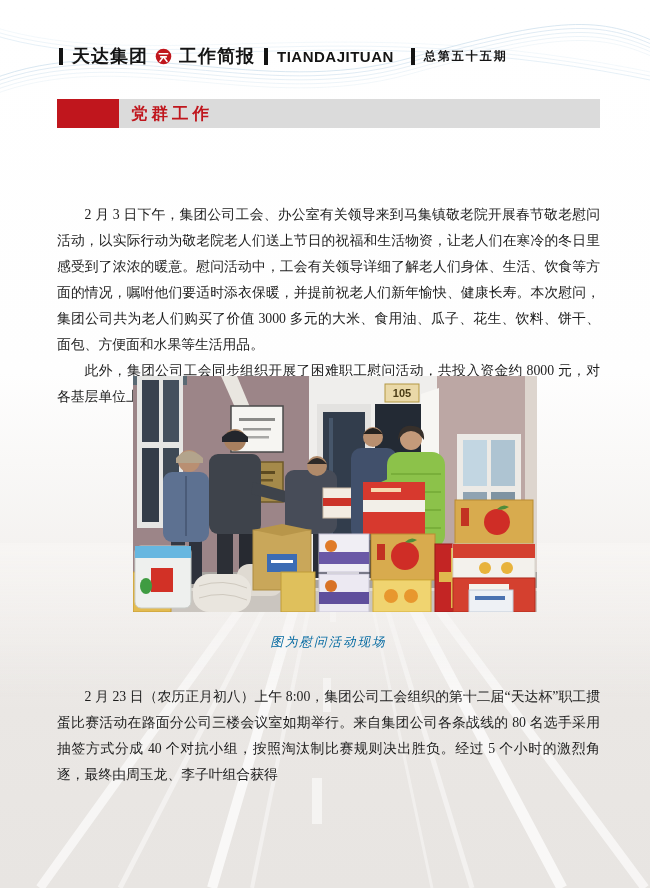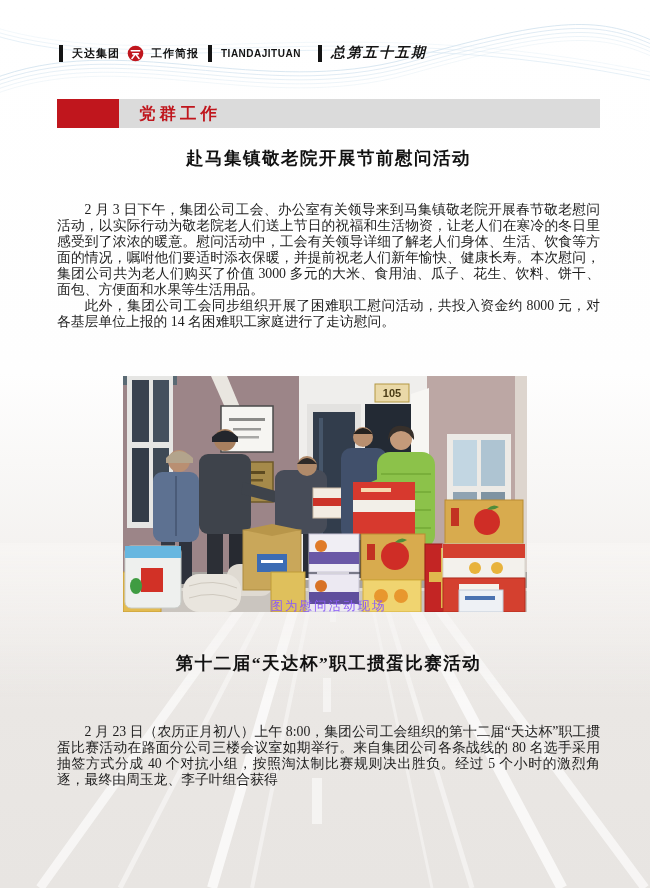--- a/index.html
+++ b/index.html
@@ -14,44 +14,44 @@
   
   #road{bottom:0;width:650px;height:345px;pointer-events:none;}
   
   .masthead{
     position:absolute;top:44px;left:57px;right:40px;
     display:flex;align-items:center;gap:7px;
     font-family:"Liberation Sans","DejaVu Sans",sans-serif;
     color:#141414;white-space:nowrap;
   }
   .vbar{display:inline-block;width:4px;height:17px;background:#141414;margin:0 2px;}
-  .mh-cn{font-size:11px;font-weight:bold;letter-spacing:1px;}
-  .mh-en{font-size:10px;font-weight:bold;letter-spacing:.5px;text-align:right;}
-  .mh-issue{font-family:"Liberation Serif","DejaVu Serif",serif;font-style:italic;font-size:14px;font-weight:bold;letter-spacing:2px;}
+  .mh-cn{font-size:18px;font-weight:bold;letter-spacing:1px;}
+  .mh-en{font-size:15px;font-weight:bold;letter-spacing:.5px;text-align:right;}
+  .mh-issue{font-family:"Liberation Serif","DejaVu Serif",serif;font-size:12px;font-weight:bold;letter-spacing:2px;}
   .logo{width:17px;height:17px;flex:0 0 auto;}
   
   .banner{position:absolute;top:99px;left:57px;width:543px;height:29px;display:flex;}
   .banner-block{width:62px;height:29px;background:#c0161d;}
   .banner-bar{flex:1;height:29px;background:#dbdbdb;display:flex;align-items:center;}
-  .banner-label{margin-left:20px;color:#c0161d;font-weight:bold;font-size:16.5px;letter-spacing:4px;}
+  .banner-label{margin-left:12px;color:#c0161d;font-weight:bold;font-size:16.5px;letter-spacing:4px;}
   
   .a-title{position:absolute;left:57px;width:543px;text-align:center;
     font-weight:bold;color:#111;font-size:17.5px;line-height:30px;letter-spacing:1.5px;}
   #title1{top:143px;}
   #title2{top:648px;}
   
   .bodytext{position:absolute;left:57px;width:543px;color:#1c1c1c;
-    font-size:13.8px;line-height:16px;text-align:justify;}
+    font-size:13.8px;line-height:26px;text-align:justify;}
   .bodytext p{margin:0;text-indent:2em;}
   #para-block1{top:202px;}
-  #para-block2{top:724px;}
-  
-  .photo-wrap{position:absolute;top:376px;left:123px;width:456px;height:236px;}
-  .caption{position:absolute;top:598px;left:57px;width:543px;text-align:center;
-    font-size:12.5px;letter-spacing:2px;color:#8b5cf6;}
+  #para-block2{top:684px;}
+  
+  .photo-wrap{position:absolute;top:376px;left:133px;width:456px;height:236px;}
+  .caption{position:absolute;top:634px;left:57px;width:543px;text-align:center;
+    font-style:italic;font-size:12.5px;letter-spacing:2px;color:#0369a1;}
 </style>
 </head>
 <body>
 
 <svg id="waves" class="layer" viewBox="0 0 650 118">
   <g fill="none" stroke="#cfe1ee" stroke-width="1">
     <path d="M-10,80 C120,28 260,100 410,58 S600,16 660,44" opacity="0.8"></path>
     <path d="M-10,84 C120,32 260,104 410,62 S600,20 660,48" opacity="0.65"></path>
     <path d="M-10,88 C120,36 260,108 410,66 S600,24 660,52" opacity="0.5"></path>
     <path d="M-10,92 C120,40 260,112 410,70 S600,28 660,56" opacity="0.38"></path>
@@ -107,21 +107,20 @@
 </div>
 
 <div class="banner">
   <div class="banner-block"></div>
   <div class="banner-bar">
     <span class="banner-label">党群工作</span>
   </div>
 </div>
 
 <div class="a-title" id="title1">
-  <div>赴马集镇敬老院开展节前慰问活动</div>
 </div>
 
 <div class="bodytext" id="para-block1">
   <p>2 月 3 日下午，集团公司工会、办公室有关领导来到马集镇敬老院开展春节敬老慰问活动，以实际行动为敬老院老人们送上节日的祝福和生活物资，让老人们在寒冷的冬日里感受到了浓浓的暖意。慰问活动中，工会有关领导详细了解老人们身体、生活、饮食等方面的情况，嘱咐他们要适时添衣保暖，并提前祝老人们新年愉快、健康长寿。本次慰问，集团公司共为老人们购买了价值 3000 多元的大米、食用油、瓜子、花生、饮料、饼干、面包、方便面和水果等生活用品。</p>
   <p>此外，集团公司工会同步组织开展了困难职工慰问活动，共投入资金约 8000 元，对各基层单位上报的 14 名困难职工家庭进行了走访慰问。</p>
 </div>
 
 <div class="photo-wrap">
 <svg width="404" height="236" viewBox="0 0 404 236">
 
@@ -294,18 +293,17 @@
       <rect x="336" y="214" width="44" height="22" fill="#eef1f5" stroke="#c2cad6"></rect>
       <rect x="342" y="220" width="30" height="4" fill="#4a72b0"></rect>
     </g>
   </g>
 </svg>
 </div>
 
 <div class="caption">图为慰问活动现场</div>
 
 <div class="a-title" id="title2">
-  <div>第十二届“天达杯”职工掼蛋比赛活动</div>
 </div>
 
 <div class="bodytext" id="para-block2">
   <p>2 月 23 日（农历正月初八）上午 8:00，集团公司工会组织的第十二届“天达杯”职工掼蛋比赛活动在路面分公司三楼会议室如期举行。来自集团公司各条战线的 80 名选手采用抽签方式分成 40 个对抗小组，按照淘汰制比赛规则决出胜负。经过 5 个小时的激烈角逐，最终由周玉龙、李子叶组合获得</p>
 </div>
 
 </body></html>

